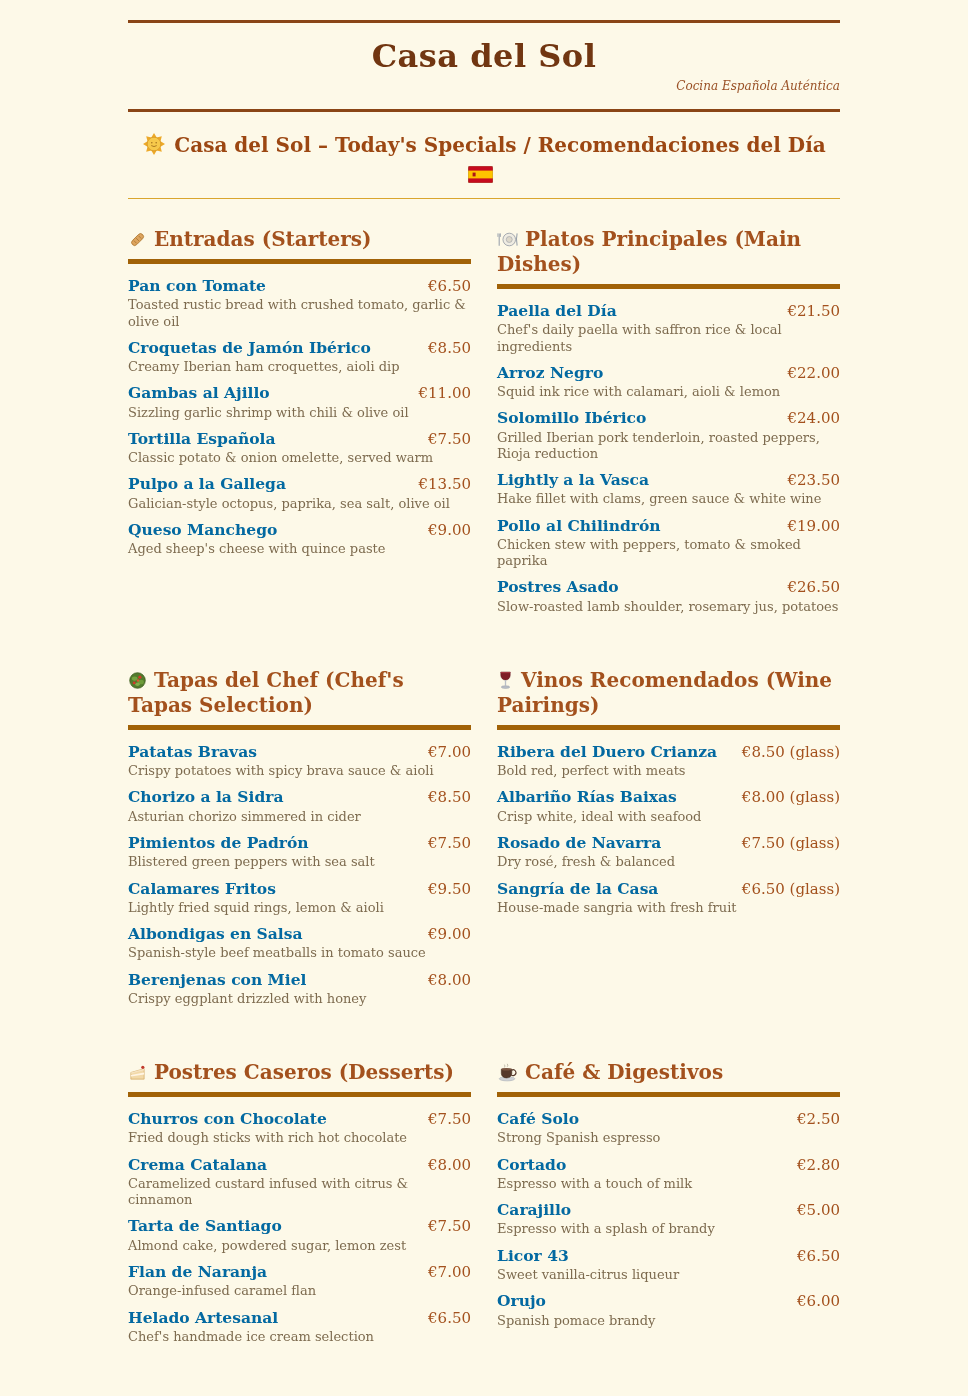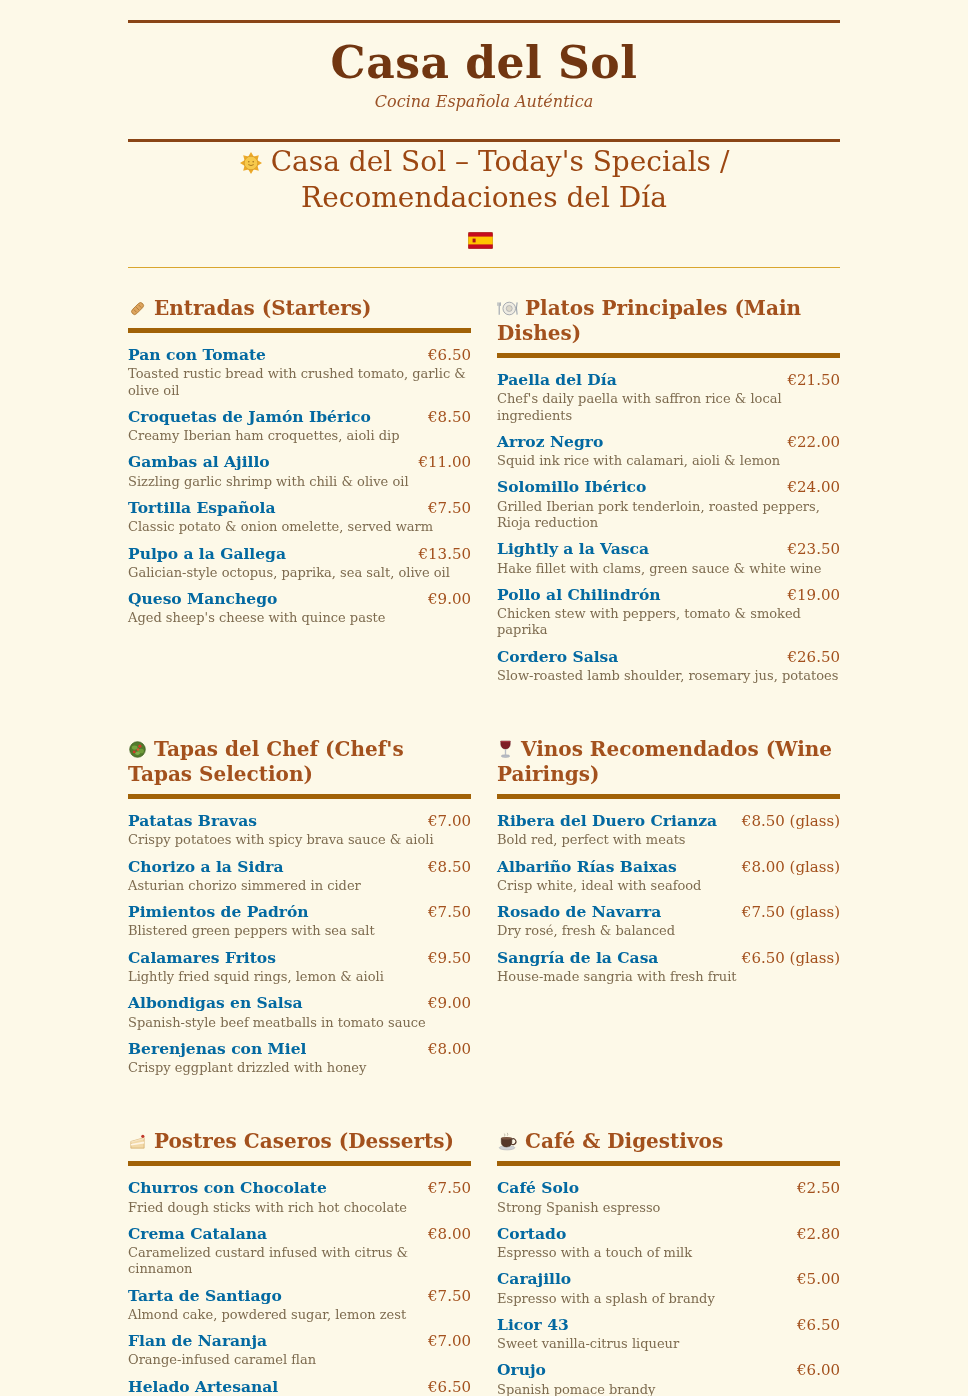--- a/index.html
+++ b/index.html
@@ -11,40 +11,40 @@
     font-family: "DejaVu Serif", "Liberation Serif", serif;
     color: #43301f;
   }
   .page { width: 712px; margin: 0 auto; padding-top: 20px; }
 
   .rule-thick { border: 0; border-top: 3px solid #8a4516; }
   .rule-thin  { border: 0; border-top: 1px solid #d9a62e; }
 
   .main-title {
     text-align: center;
-    font-size: 44px;
+    font-size: 32px;
     font-weight: bold;
     color: #713611;
     margin: 14px 0 4px 0;
     letter-spacing: 0.5px;
   }
   .subtitle {
-    text-align: center;
+    text-align: right;
     font-style: italic;
-    font-size: 16px;
+    font-size: 12px;
     color: #9a5126;
-    margin-bottom: 28px;
+    margin-bottom: 16px;
   }
 
   .specials {
     text-align: center;
-    font-size: 28px;
-    font-weight: normal;
+    font-size: 20px;
+    font-weight: bold;
     color: #9c4712;
-    margin: 2px 0 12px 0;
+    margin: 20px 0 12px 0;
     line-height: 1.3;
   }
   .specials .ic { vertical-align: -3px; margin-right: 8px; }
   .flag-line { text-align: center; margin-top: 2px; }
 
   .menu-grid {
     display: grid;
     grid-template-columns: 1fr 1fr;
     column-gap: 26px;
     row-gap: 44px;
@@ -202,21 +202,21 @@
         </div>
       <div class="item">
           <div class="item-row">
             <span class="item-name">Pollo al Chilindrón</span>
             <span class="item-price">€19.00</span>
           </div>
           <div class="item-desc">Chicken stew with peppers, tomato &amp; smoked paprika</div>
         </div>
       <div class="item">
           <div class="item-row">
-            <span class="item-name">Cordero Salsa</span>
+            <span class="item-name">Postres Asado</span>
             <span class="item-price">€26.50</span>
           </div>
           <div class="item-desc">Slow-roasted lamb shoulder, rosemary jus, potatoes</div>
         </div>
     </section>
 
     <section>
       <div class="sec-head">
         <span class="ic"><svg width="19" height="19" viewBox="0 0 20 20">
               <circle cx="10" cy="10" r="8.2" fill="#527a2c" stroke="#3e5e20" stroke-width="0.8"></circle>

